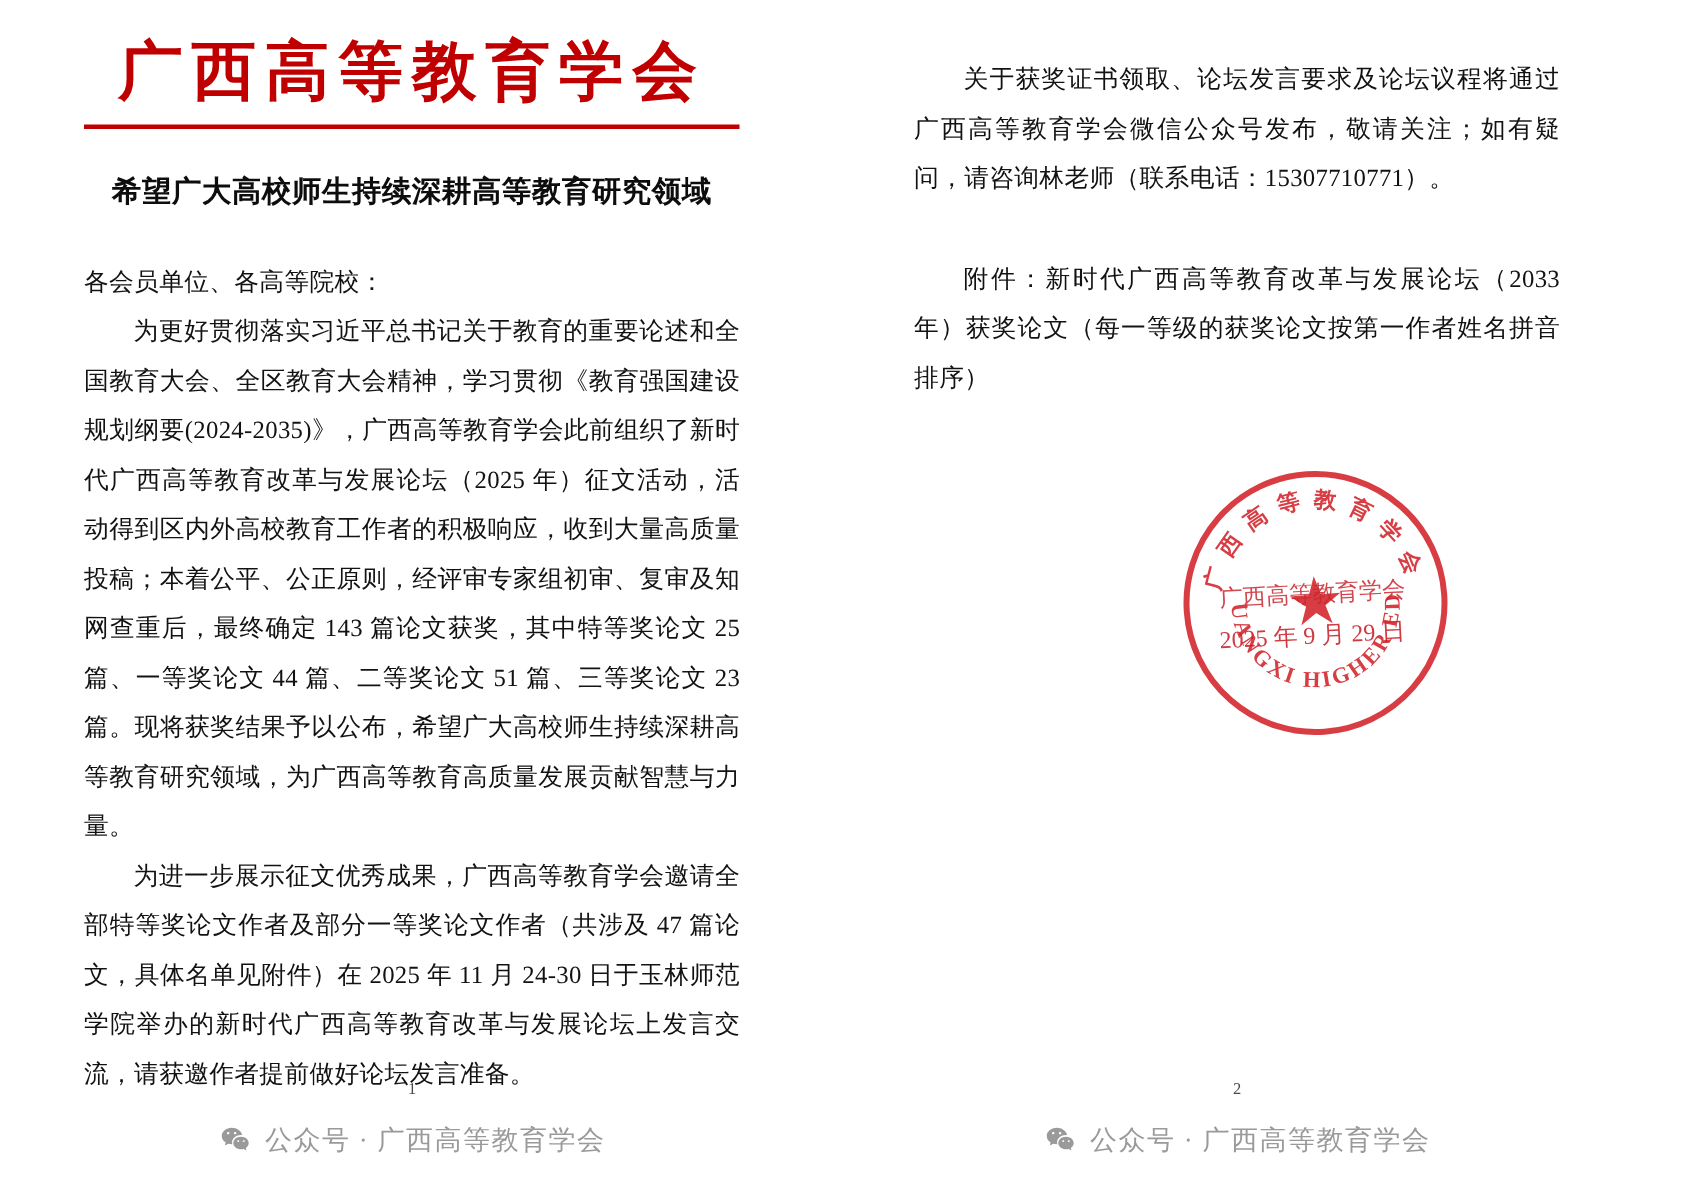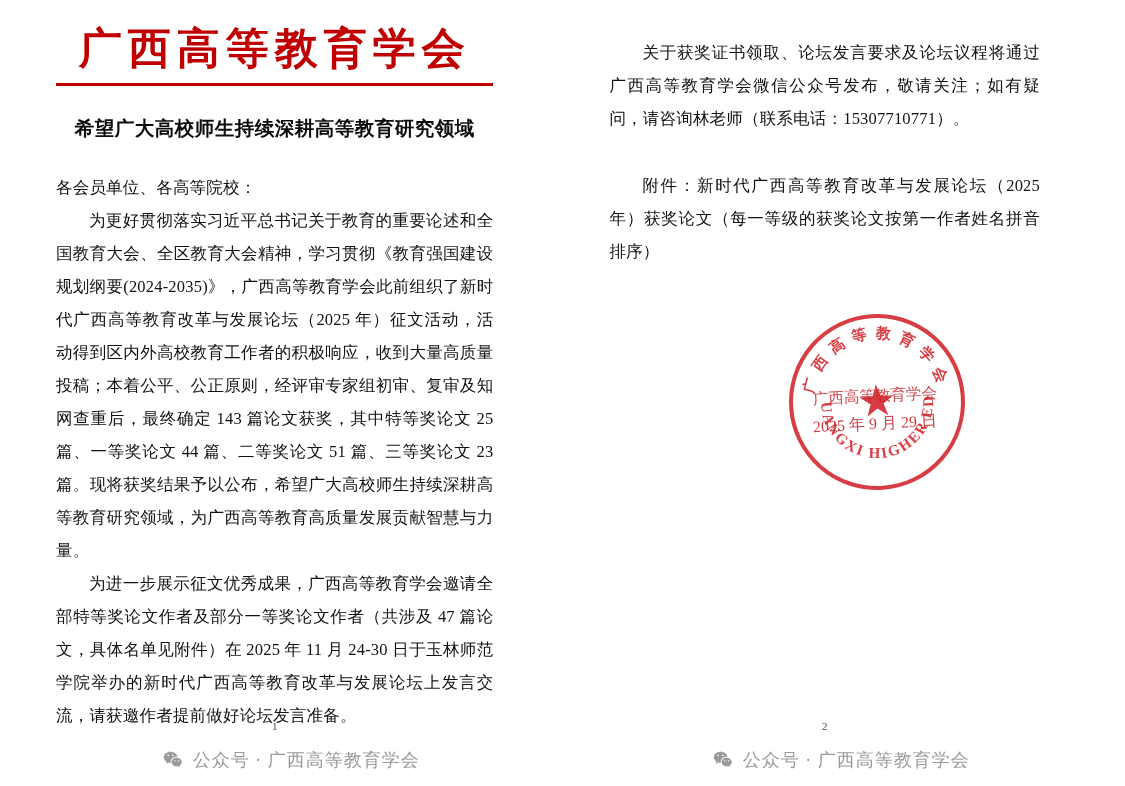--- a/index.html
+++ b/index.html
@@ -172,21 +172,21 @@
     width: 100%;
     text-align: center;
     font-size: 11px;
     color: #4a4a4a;
   }
 
   
   .footer-mark {
     position: absolute;
     bottom: 14px;
-    left: 16px;
+    left: 0;
     width: 100%;
     display: flex;
     align-items: center;
     justify-content: center;
     gap: 9px;
     color: #9a9a9a;
     font-size: 18px;
     letter-spacing: 1px;
   }
   .wechat-icon {
@@ -230,21 +230,21 @@
         </svg>
       </span>
       <span>公众号 · 广西高等教育学会</span>
     </div>
   </div>
 
   <div class="page page-right">
 
     <div class="right-text">
       <p class="para">关于获奖证书领取、论坛发言要求及论坛议程将通过广西高等教育学会微信公众号发布，敬请关注；如有疑问，请咨询林老师（联系电话：15307710771）。</p>
-      <p class="para">附件：新时代广西高等教育改革与发展论坛（2025 年）获奖论文（每一等级的获奖论文按第一作者姓名拼音排序）</p>
+      <p class="para">附件：新时代广西高等教育改革与发展论坛（2033 年）获奖论文（每一等级的获奖论文按第一作者姓名拼音排序）</p>
     </div>
 
     <div class="seal-area">
       <div class="seal">
         <svg class="seal-arc" viewBox="0 0 168 168" aria-hidden="true">
           <defs>
             <path id="arcTop" d="M 20 84 A 64 64 0 0 1 148 84"></path>
             <path id="arcBottom" d="M 28 84 A 56 56 0 0 0 140 84"></path>
           </defs>
           <text>

